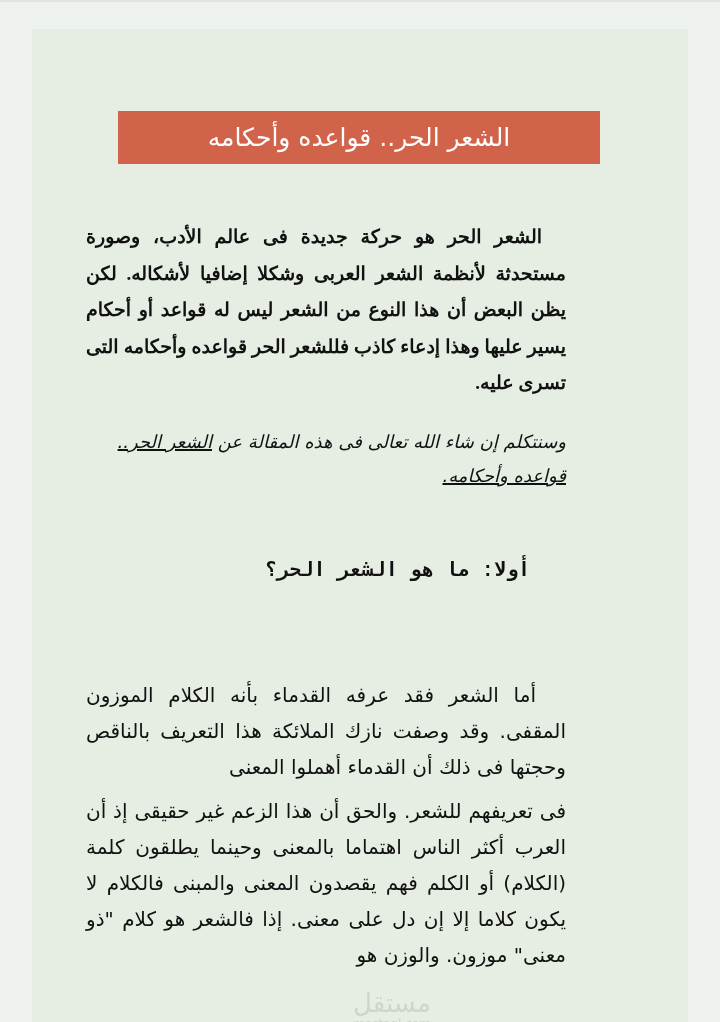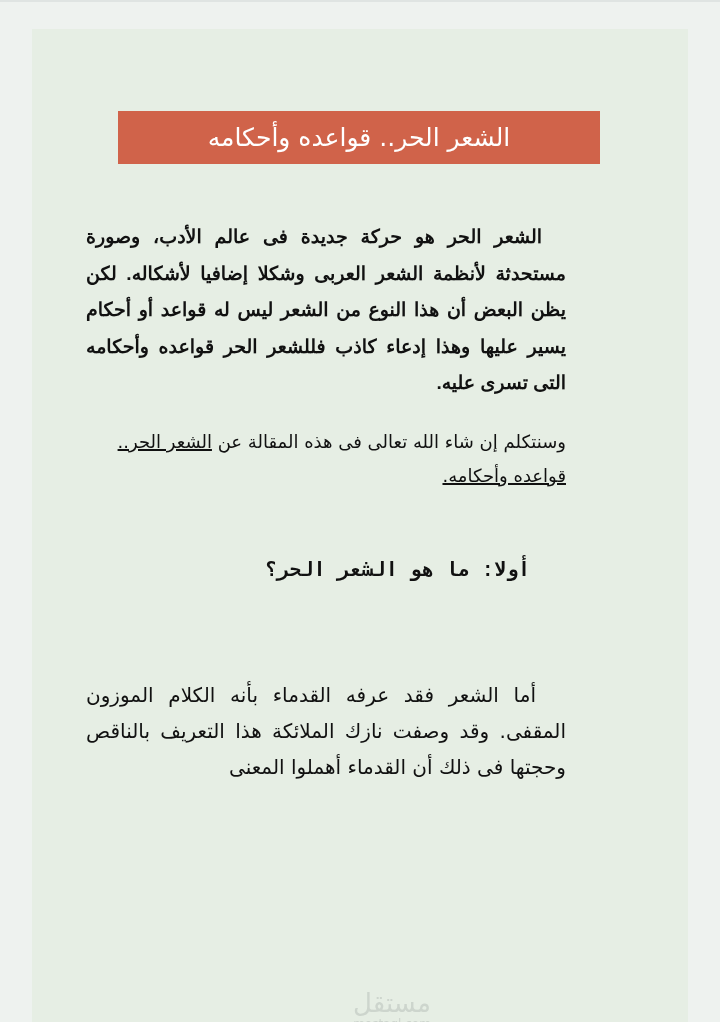--- a/index.html
+++ b/index.html
@@ -17,28 +17,28 @@
   .title-bar {
     position:absolute; left:86px; top:82px; width:482px; height:53px;
     background:#d0634a; color:#ffffff;
     display:flex; align-items:center; justify-content:center;
     font-family:"DejaVu Sans", sans-serif; font-weight:normal; font-size:25px;
     direction:rtl;
   }
   .bold-para {
     position:absolute; right:122px; top:190px; width:480px;
     direction:rtl; text-align:justify; text-align-last:right;
-    font-family:Liberation Sans, sans-serif; font-weight:bold;
+    font-family:Liberation Serif, serif; font-weight:bold;
     font-size:19px; line-height:36.5px; color:#111;
   }
   .bold-para .indent { display:inline-block; width:24px; }
   .normal-para {
     position:absolute; right:122px; top:396px; width:480px;
     direction:rtl; text-align:right;
-    font-family:"DejaVu Sans", sans-serif; font-size:18px; line-height:34px; color:#111;
+    font-family:"DejaVu Sans", sans-serif; font-size:18px; line-height:34px; color:#111;font-style:italic;
   }
   .normal-para .u { text-decoration:underline; text-decoration-thickness:2px; }
   .section-heading {
     position:absolute; right:158px; top:528px;
     direction:rtl;
     font-family:Liberation Mono, monospace; font-weight:bold; font-size:20px; color:#111;
   }
   .body-text {
     position:absolute; right:122px; width:480px;
     direction:rtl; text-align:justify; text-align-last:right;
@@ -68,19 +68,20 @@
 
   <div class="bold-para"><span class="indent"></span><span>الشعر الحر هو حركة جديدة فى عالم الأدب، وصورة مستحدثة لأنظمة الشعر العربى وشكلا إضافيا لأشكاله. لكن يظن البعض أن هذا النوع من الشعر ليس له قواعد أو أحكام يسير عليها وهذا إدعاء كاذب فللشعر الحر قواعده وأحكامه التى تسرى عليه.</span></div>
 
   <div class="normal-para"><span>وسنتكلم إن شاء الله تعالى فى هذه المقالة عن </span><span class="u">الشعر الحر.. قواعده وأحكامه.</span></div>
 
   <div class="section-heading">أولا: ما هو الشعر الحر؟</div>
 
 
   <div class="body-text p2"><span class="indent"></span><span>أما الشعر فقد عرفه القدماء بأنه الكلام الموزون المقفى. وقد وصفت نازك الملائكة هذا التعريف بالناقص وحجتها فى ذلك أن القدماء أهملوا المعنى</span></div>
 
+  <div class="body-text p3">فى تعريفهم للشعر. والحق أن هذا الزعم غير حقيقى إذ أن العرب أكثر الناس اهتماما بالمعنى وحينما يطلقون كلمة (الكلام) أو الكلم فهم يقصدون المعنى والمبنى فالكلام لا يكون كلاما إلا إن دل على معنى. إذا فالشعر هو كلام "ذو معنى" موزون. والوزن هو</div>
 
   <div class="watermark">
     <div class="ar">مستقل</div>
     <div class="en">mostaql.com</div>
   </div>
 
 </div>
 
 </body></html>

